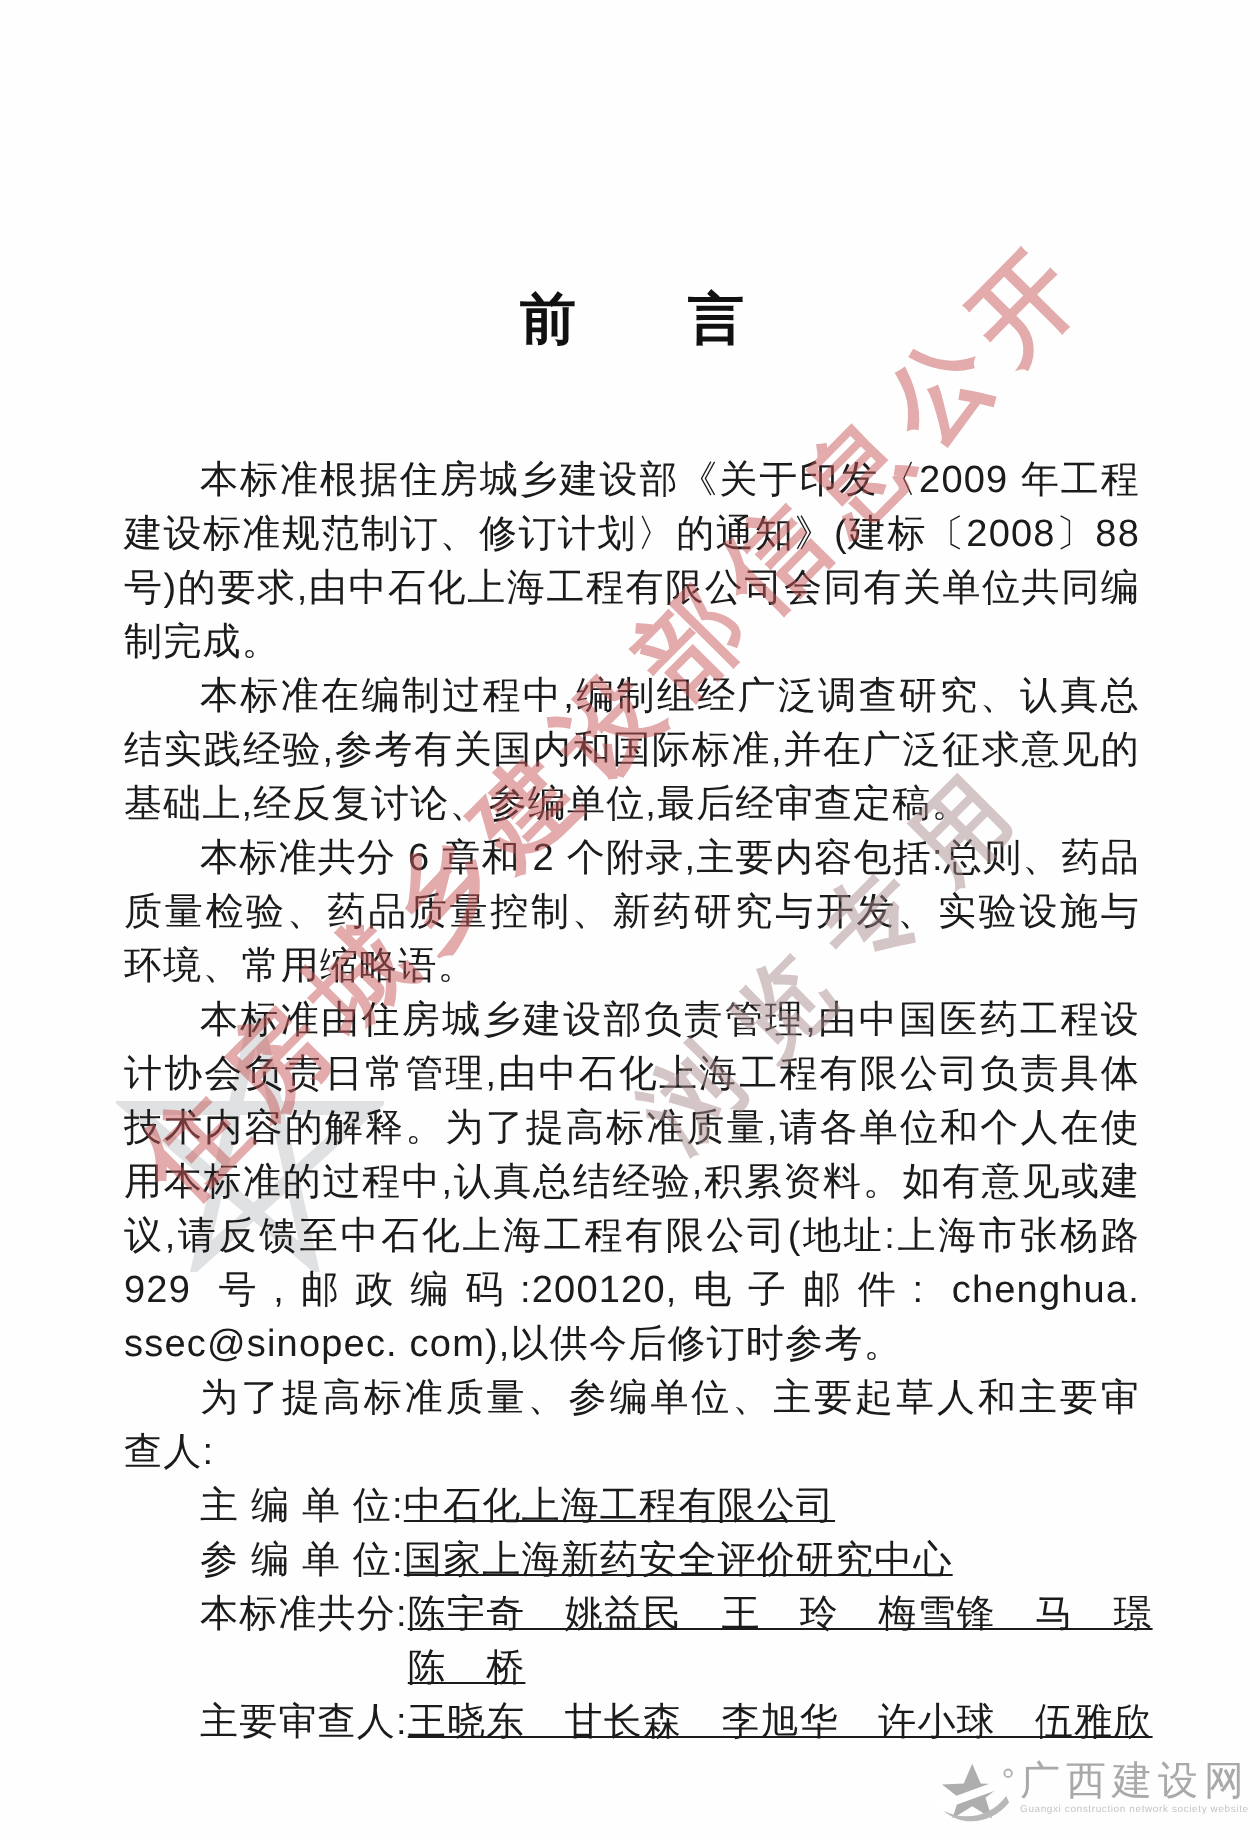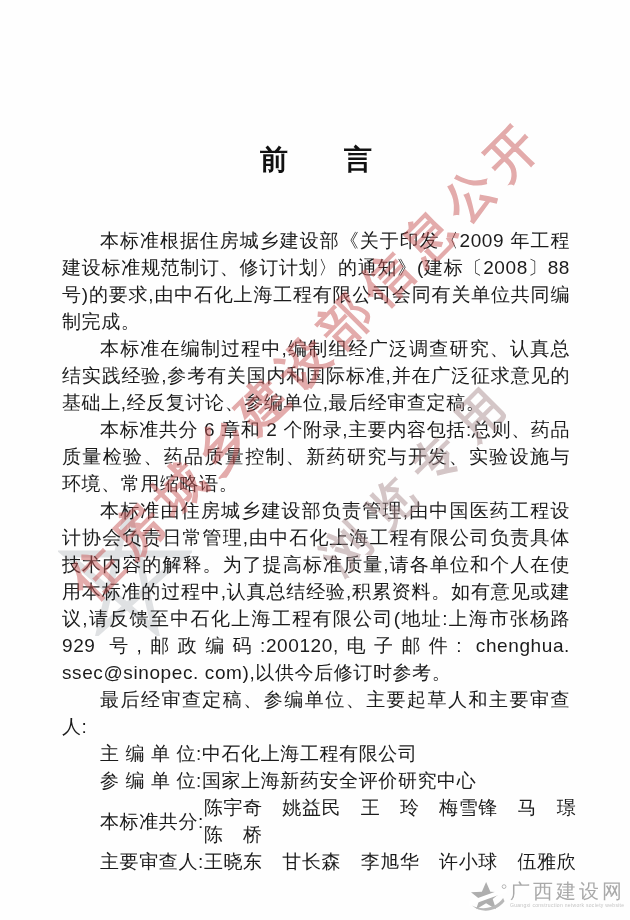--- a/index.html
+++ b/index.html
@@ -25,23 +25,23 @@
   .title{
     margin:0;padding-top:141px;height:30px;text-align:center;
     font-size:28px;font-weight:700;color:#111;font-family:Liberation Mono, monospace;
   }
   .body-block{margin-top:56px;}
   .para{
     margin:0;font-size:19px;line-height:27px;letter-spacing:0.6px;
     text-indent:2em;text-align:justify;
   }
   .credits{margin-left:38px;font-size:19px;line-height:27px;letter-spacing:0.6px;}
-  .credit-row{display:flex;align-items:center;}
+  .credit-row{display:flex;align-items:flex-start;}
   .credit-label{flex:0 0 auto;white-space:pre;}
-  .credit-lines{flex:1 1 auto;}
+  .credit-lines{flex:1 1 auto;text-decoration:underline;}
   .credit-line{white-space:pre;}
   
   .footer-logo{
     position:absolute;right:5px;bottom:6px;z-index:2;
     display:flex;align-items:flex-start;gap:3px;
   }
   .logo-text{display:flex;flex-direction:column;}
   .site-name{
     font-family:"Liberation Serif","DejaVu Serif",serif;
     font-size:20px;letter-spacing:3px;color:#a9a9a9;line-height:22px;
@@ -62,21 +62,21 @@
   </svg>
 
   <div class="content">
     <h1 class="title">前　　言</h1>
 
     <div class="body-block">
         <p class="para">本标准根据住房城乡建设部《关于印发〈2009 年工程建设标准规范制订、修订计划〉的通知》(建标〔2008〕88 号)的要求,由中石化上海工程有限公司会同有关单位共同编制完成。</p>
         <p class="para">本标准在编制过程中,编制组经广泛调查研究、认真总结实践经验,参考有关国内和国际标准,并在广泛征求意见的基础上,经反复讨论、参编单位,最后经审查定稿。</p>
         <p class="para">本标准共分 6 章和 2 个附录,主要内容包括:总则、药品质量检验、药品质量控制、新药研究与开发、实验设施与环境、常用缩略语。</p>
         <p class="para">本标准由住房城乡建设部负责管理,由中国医药工程设计协会负责日常管理,由中石化上海工程有限公司负责具体技术内容的解释。为了提高标准质量,请各单位和个人在使用本标准的过程中,认真总结经验,积累资料。如有意见或建议,请反馈至中石化上海工程有限公司(地址:上海市张杨路 929 号,邮政编码:200120,电子邮件: chenghua. ssec@sinopec. com),以供今后修订时参考。</p>
-        <p class="para">最后经审查定稿、参编单位、主要起草人和主要审查人:</p>
+        <p class="para">为了提高标准质量、参编单位、主要起草人和主要审查人:</p>
       </div>
 
     <div class="credits">
         <div class="credit-row">
           <span class="credit-label">主 编 单 位:</span>
           <div class="credit-lines">
             <div class="credit-line">中石化上海工程有限公司</div>
           </div>
         </div>
         <div class="credit-row">

